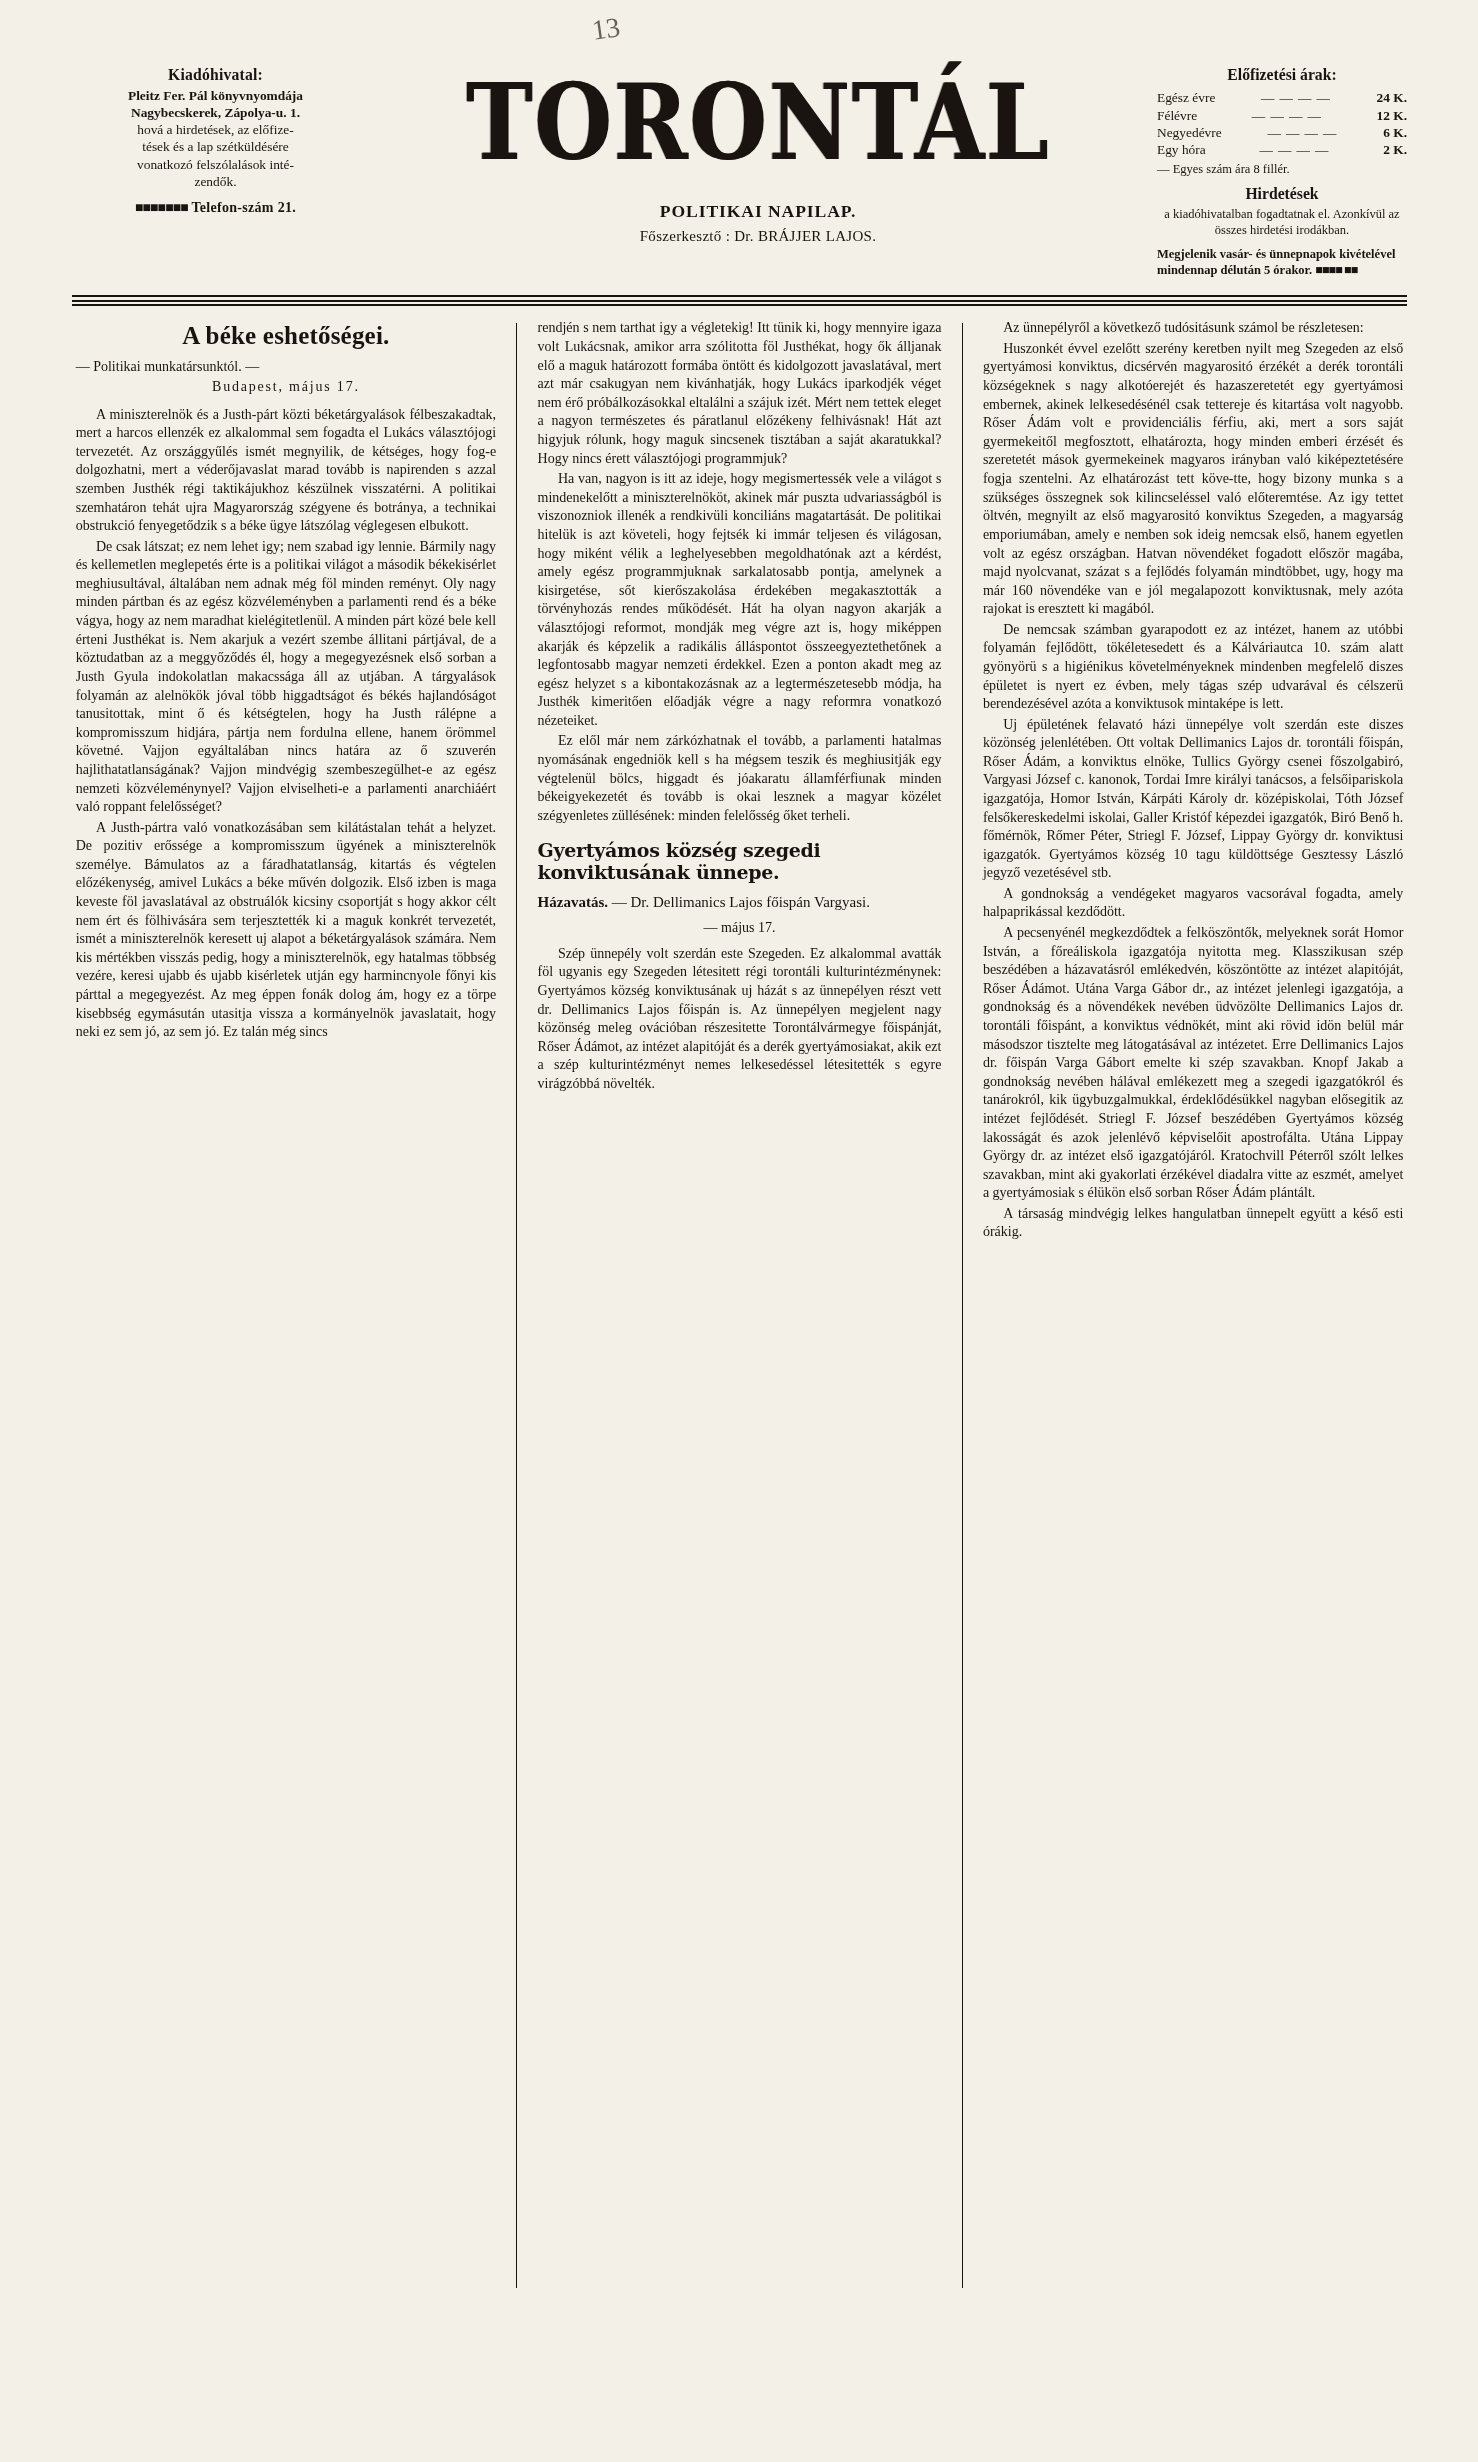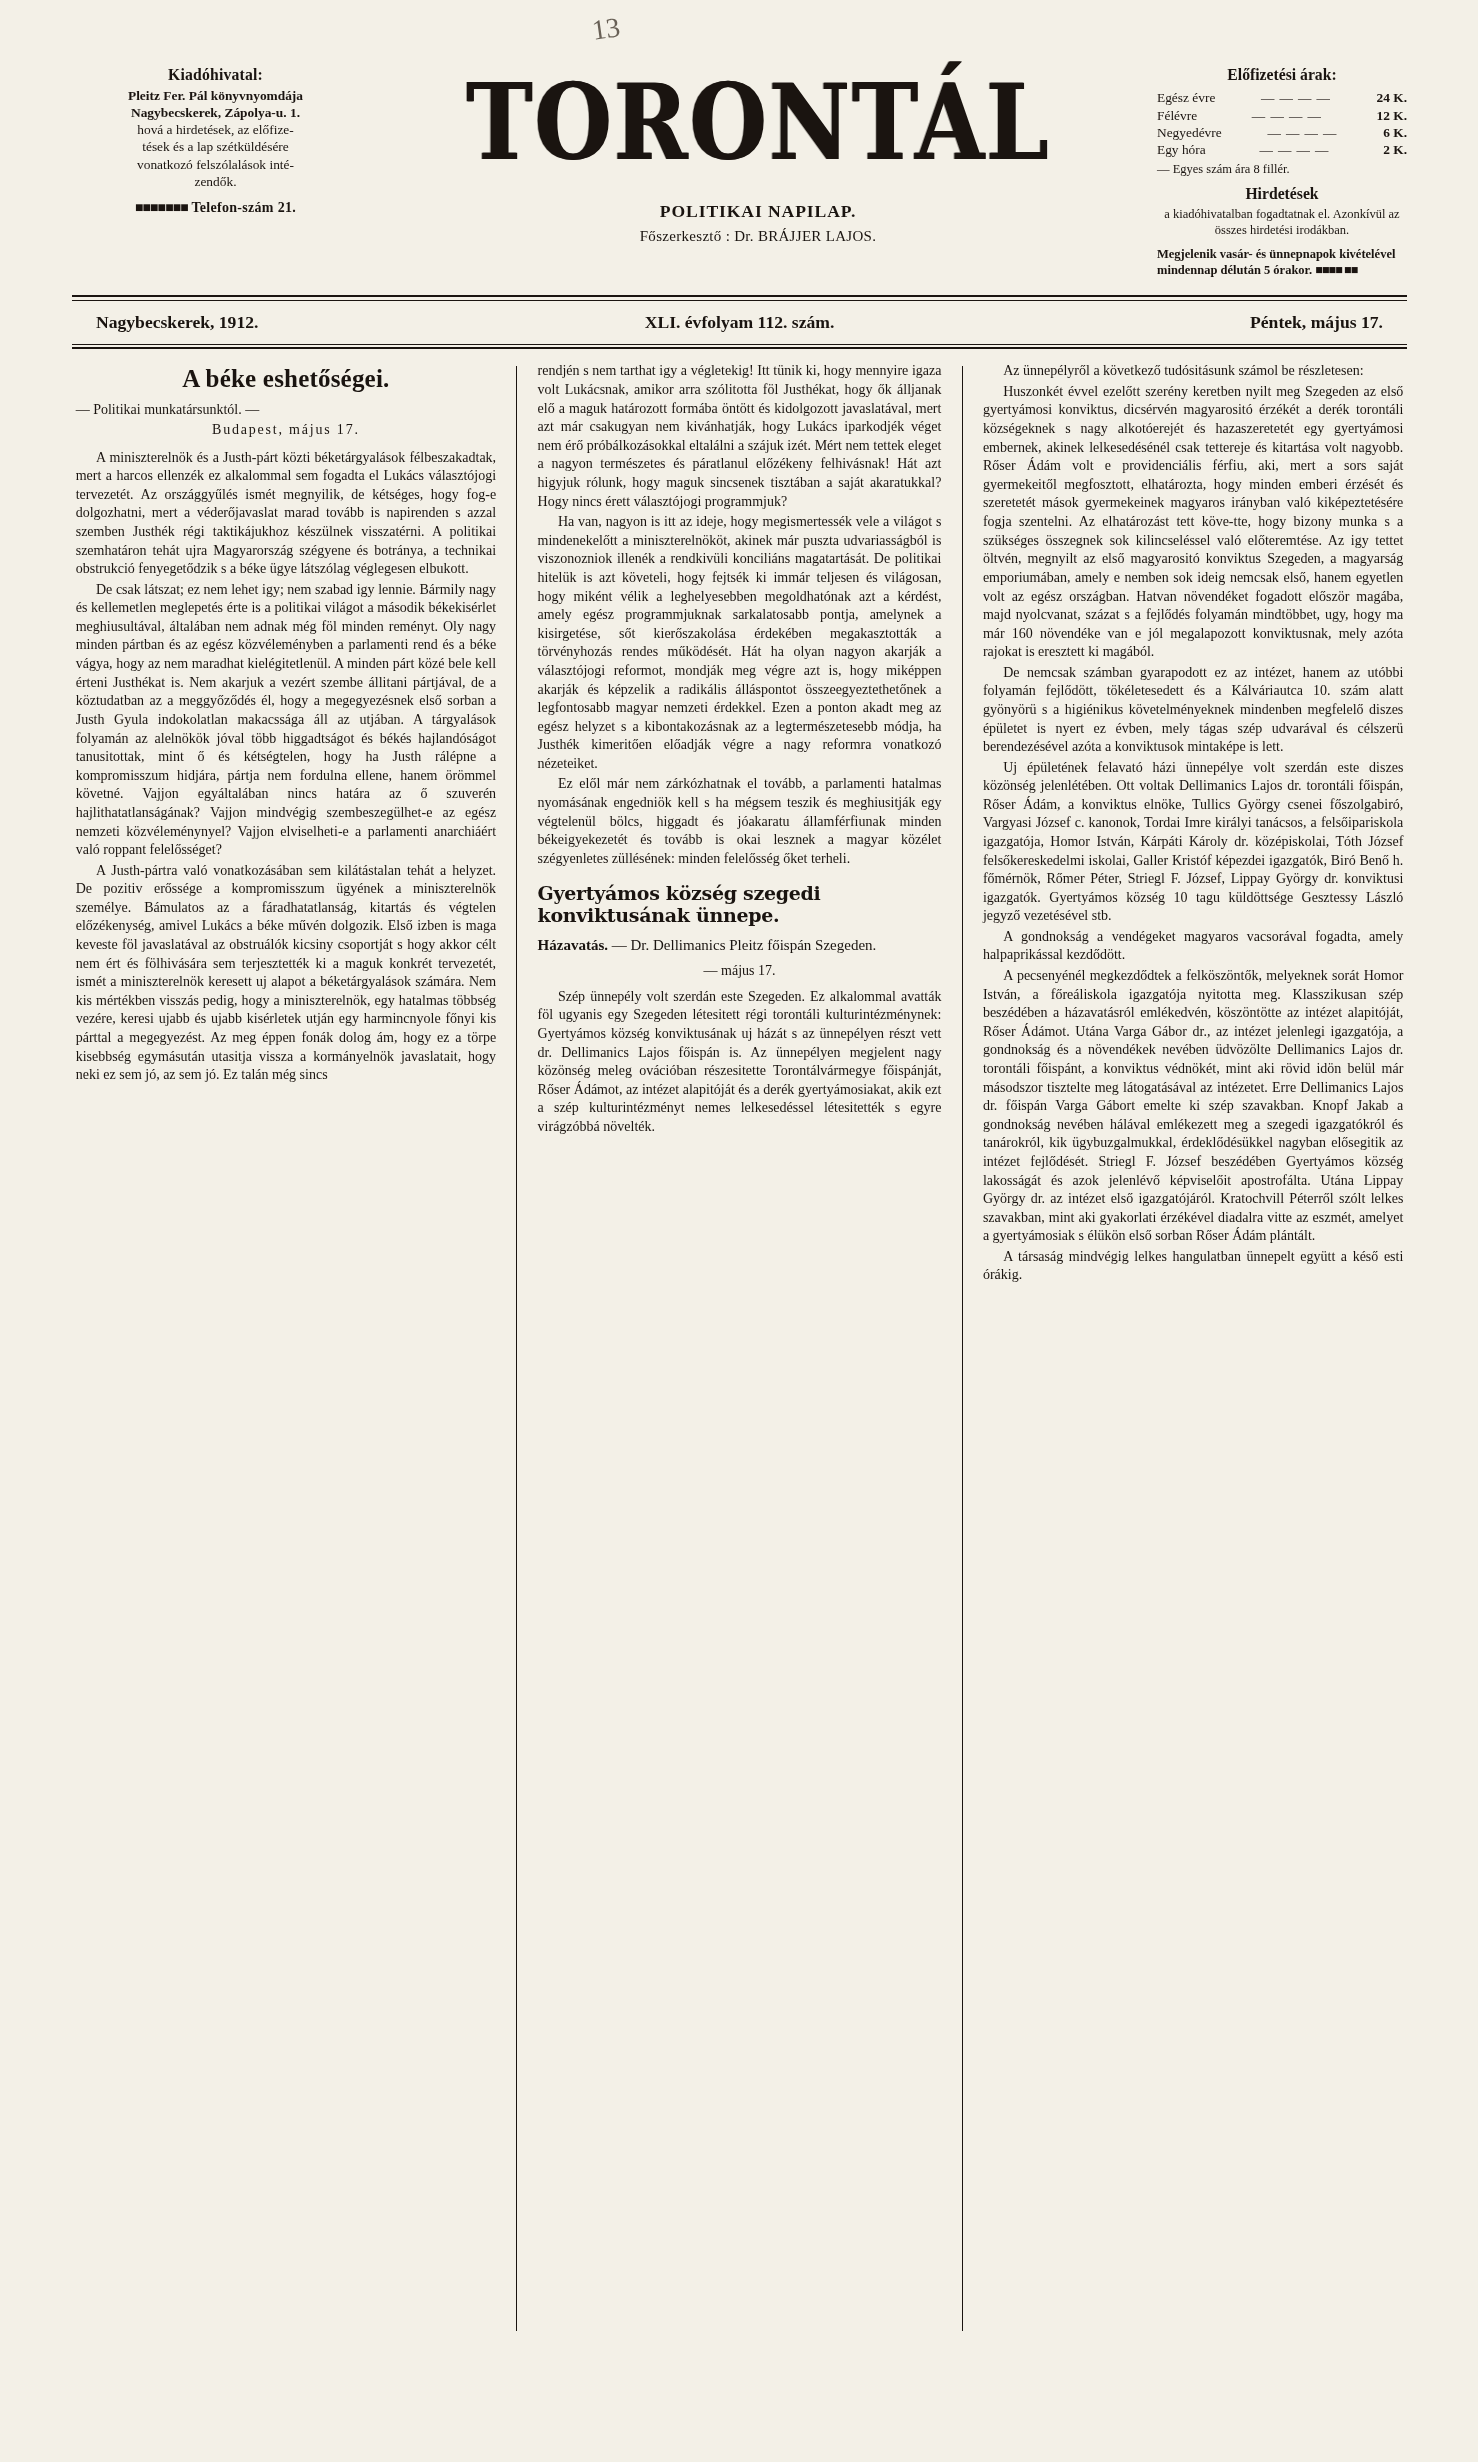--- a/index.html
+++ b/index.html
@@ -265,25 +265,20 @@
       <div class="note">
         <span>Megjelenik vasár- és ünnepnapok kivételével mindennap délután 5 órakor.</span>
         <span class="dots"> ■■■■ ■■</span>
       </div>
     </div>
   </div>
 
   <div class="rule-thick"></div>
   <div class="rule-thin"></div>
 
-  <div class="issuebar">
-    <div class="l">Nagybecskerek, 1912.</div>
-    <div class="c">XLI. évfolyam 112. szám.</div>
-    <div class="r">Péntek, május 17.</div>
-  </div>
 
   <div class="rule-thin" style="margin-top:0"></div>
   <div class="rule-thick" style="margin-top:2.8px"></div>
 
   <div class="cols">
 
     <div class="col c1">
       <h1 class="art-title">A béke eshetőségei.</h1>
       <div class="art-sub">— Politikai munkatársunktól. —</div>
       <div class="art-place">Budapest, május 17.</div>
@@ -294,21 +289,21 @@
 
     <div class="divider"></div>
 
     <div class="col c2">
       <p style="text-indent:0">rendjén s nem tarthat igy a végletekig! Itt tünik ki, hogy mennyire igaza volt Lukácsnak, amikor arra szólitotta föl Justhékat, hogy ők álljanak elő a maguk határozott formába öntött és kidolgozott javaslatával, mert azt már csakugyan nem kivánhatják, hogy Lukács iparkodjék véget nem érő próbálkozásokkal eltalálni a szájuk izét. Mért nem tettek eleget a nagyon természetes és páratlanul előzékeny felhivásnak! Hát azt higyjuk rólunk, hogy maguk sincsenek tisztában a saját akaratukkal? Hogy nincs érett választójogi programmjuk?</p>
       <p>Ha van, nagyon is itt az ideje, hogy megismertessék vele a világot s mindenekelőtt a miniszterelnököt, akinek már puszta udvariasságból is viszonozniok illenék a rendkivüli konciliáns magatartását. De politikai hitelük is azt követeli, hogy fejtsék ki immár teljesen és világosan, hogy miként vélik a leghelyesebben megoldhatónak azt a kérdést, amely egész programmjuknak sarkalatosabb pontja, amelynek a kisirgetése, sőt kierőszakolása érdekében megakasztották a törvényhozás rendes működését. Hát ha olyan nagyon akarják a választójogi reformot, mondják meg végre azt is, hogy miképpen akarják és képzelik a radikális álláspontot összeegyeztethetőnek a legfontosabb magyar nemzeti érdekkel. Ezen a ponton akadt meg az egész helyzet s a kibontakozásnak az a legtermészetesebb módja, ha Justhék kimeritően előadják végre a nagy reformra vonatkozó nézeteiket.</p>
       <p>Ez elől már nem zárkózhatnak el tovább, a parlamenti hatalmas nyomásának engedniök kell s ha mégsem teszik és meghiusitják egy végtelenül bölcs, higgadt és jóakaratu államférfiunak minden békeigyekezetét és tovább is okai lesznek a magyar közélet szégyenletes züllésének: minden felelősség őket terheli.</p>
 
       <div class="sec-head">Gyertyámos község szegedi konviktusának ünnepe.</div>
       <p class="lead">
-        <b>Házavatás.</b><span> — Dr. Dellimanics Pleitz főispán Szegeden.</span>
+        <b>Házavatás.</b><span> — Dr. Dellimanics Lajos főispán Vargyasi.</span>
       </p>
       <div class="dateline">— május 17.</div>
       <p>Szép ünnepély volt szerdán este Szegeden. Ez alkalommal avatták föl ugyanis egy Szegeden létesitett régi torontáli kulturintézménynek: Gyertyámos község konviktusának uj házát s az ünnepélyen részt vett dr. Dellimanics Lajos főispán is. Az ünnepélyen megjelent nagy közönség meleg ovációban részesitette Torontálvármegye főispánját, Rőser Ádámot, az intézet alapitóját és a derék gyertyámosiakat, akik ezt a szép kulturintézményt nemes lelkesedéssel létesitették s egyre virágzóbbá növelték.</p>
     </div>
 
     <div class="divider"></div>
 
     <div class="col c3">
       <p>Az ünnepélyről a következő tudósitásunk számol be részletesen:</p>
       <p>Huszonkét évvel ezelőtt szerény keretben nyilt meg Szegeden az első gyertyámosi konviktus, dicsérvén magyarositó érzékét a derék torontáli községeknek s nagy alkotóerejét és hazaszeretetét egy gyertyámosi embernek, akinek lelkesedésénél csak tettereje és kitartása volt nagyobb. Rőser Ádám volt e providenciális férfiu, aki, mert a sors saját gyermekeitől megfosztott, elhatározta, hogy minden emberi érzését és szeretetét mások gyermekeinek magyaros irányban való kiképeztetésére fogja szentelni. Az elhatározást tett köve-tte, hogy bizony munka s a szükséges összegnek sok kilincseléssel való előteremtése. Az igy tettet öltvén, megnyilt az első magyarositó konviktus Szegeden, a magyarság emporiumában, amely e nemben sok ideig nemcsak első, hanem egyetlen volt az egész országban. Hatvan növendéket fogadott először magába, majd nyolcvanat, százat s a fejlődés folyamán mindtöbbet, ugy, hogy ma már 160 növendéke van e jól megalapozott konviktusnak, mely azóta rajokat is eresztett ki magából.</p>

